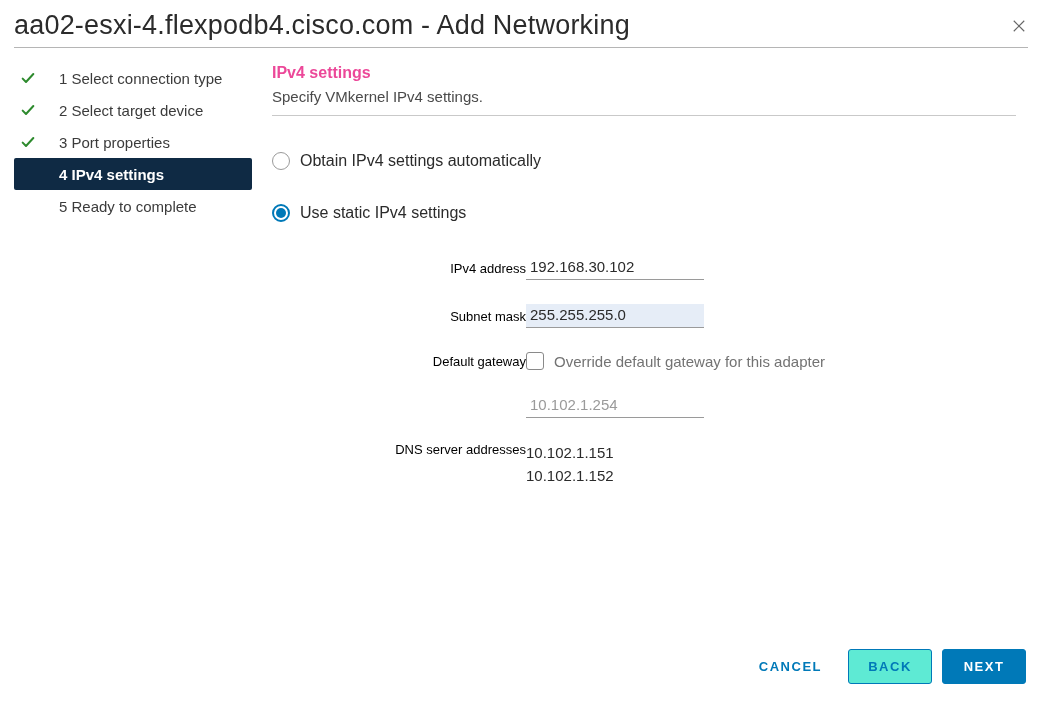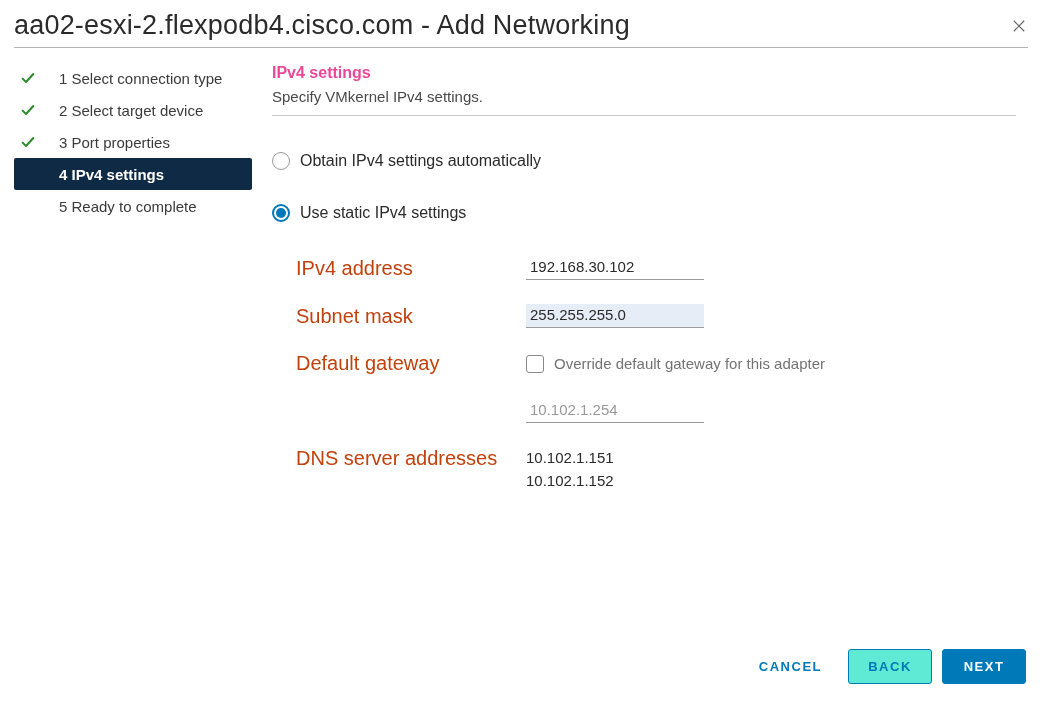--- a/index.html
+++ b/index.html
@@ -147,22 +147,23 @@
   .form-area {
     padding-left: 24px;
   }
   .form-row {
     display: flex;
     align-items: center;
     margin-bottom: 24px;
   }
   .form-label {
     width: 230px;
-    color: #c2410c;
-    font-size: 20px;
+    color: #000000;
+    font-size: 13px;
+    text-align: right;
   }
   .form-field {
     width: 176px;
   }
   .text-input {
     width: 170px;
     border: none;
     border-bottom: 1px solid #9a9a9a;
     font-size: 15px;
     padding: 2px 4px 4px 4px;
@@ -236,21 +237,21 @@
     background: #0079b8;
     border: 1px solid #0079b8;
   }
 </style>
 </head>
 <body>
 
 <div class="dialog">
 
   <div class="titlebar">
-    <h1>aa02-esxi-2.flexpodb4.cisco.com - Add Networking</h1>
+    <h1>aa02-esxi-4.flexpodb4.cisco.com - Add Networking</h1>
     <span class="close-icon">
       <svg viewBox="0 0 24 24" fill="none" stroke="currentColor" stroke-width="1.5">
         <line x1="5" y1="5" x2="19" y2="19"></line>
         <line x1="19" y1="5" x2="5" y2="19"></line>
       </svg>
     </span>
   </div>
   <div class="title-sep"></div>
 
   <div class="body">

